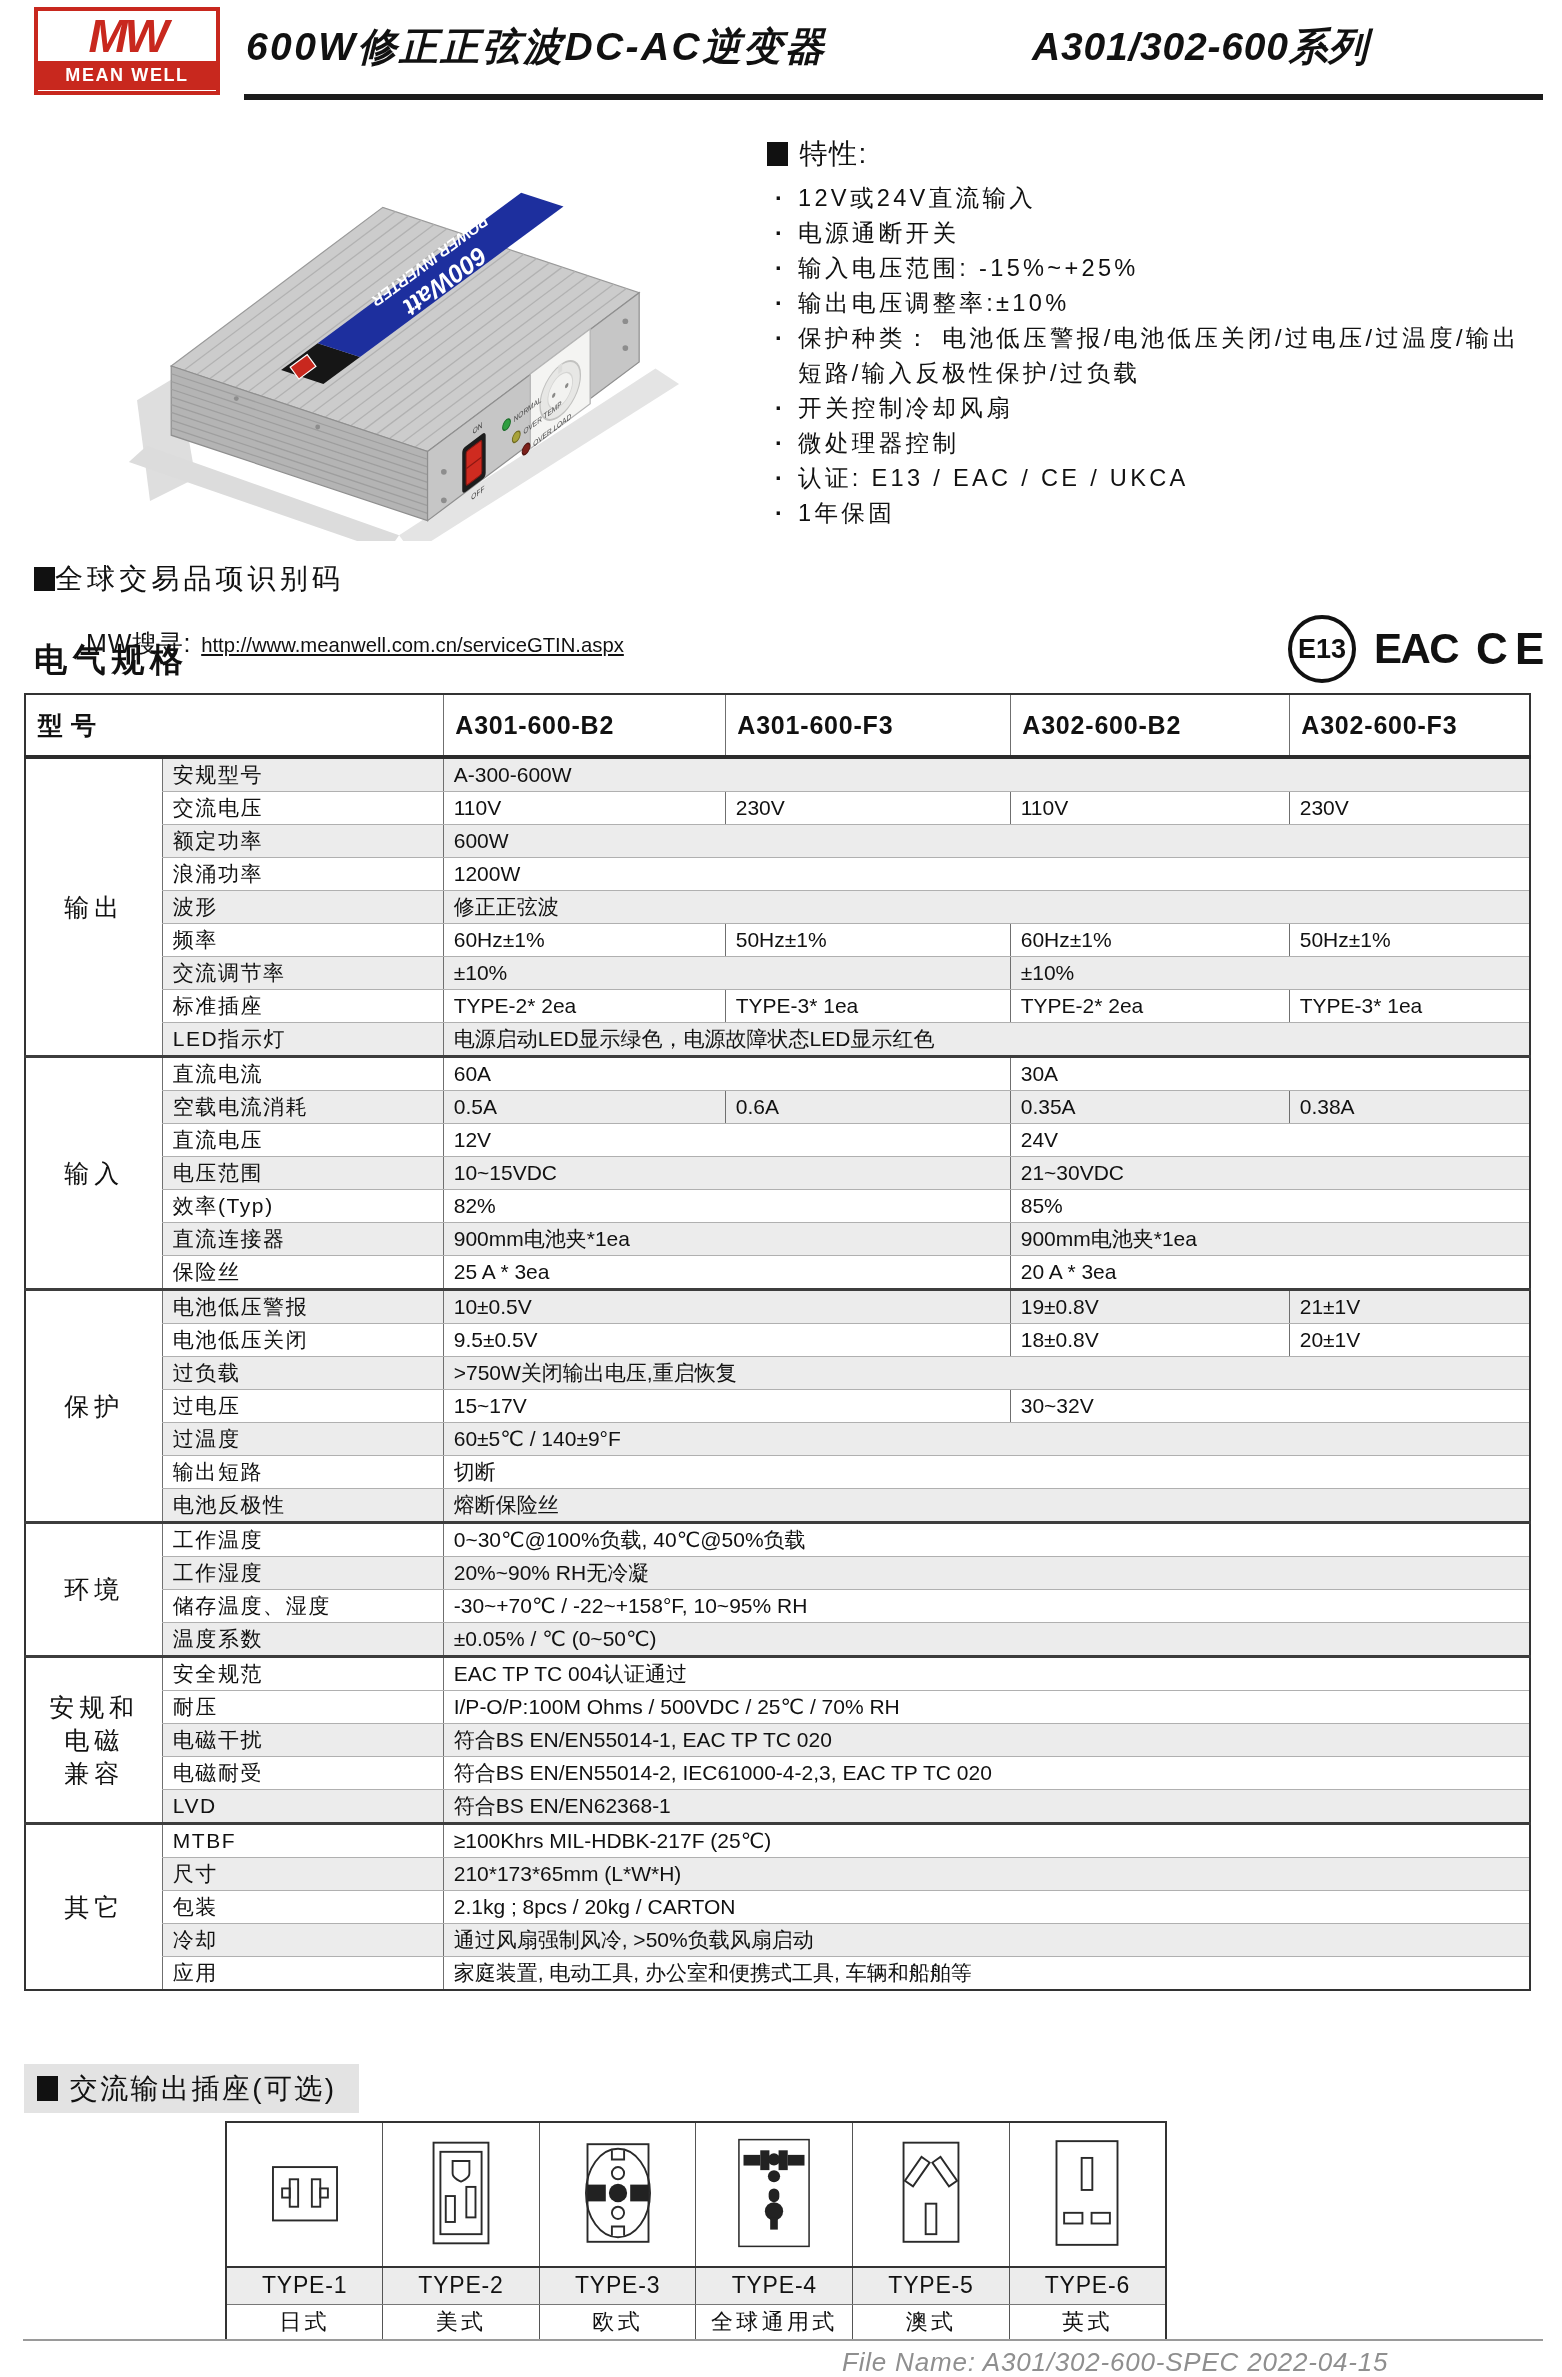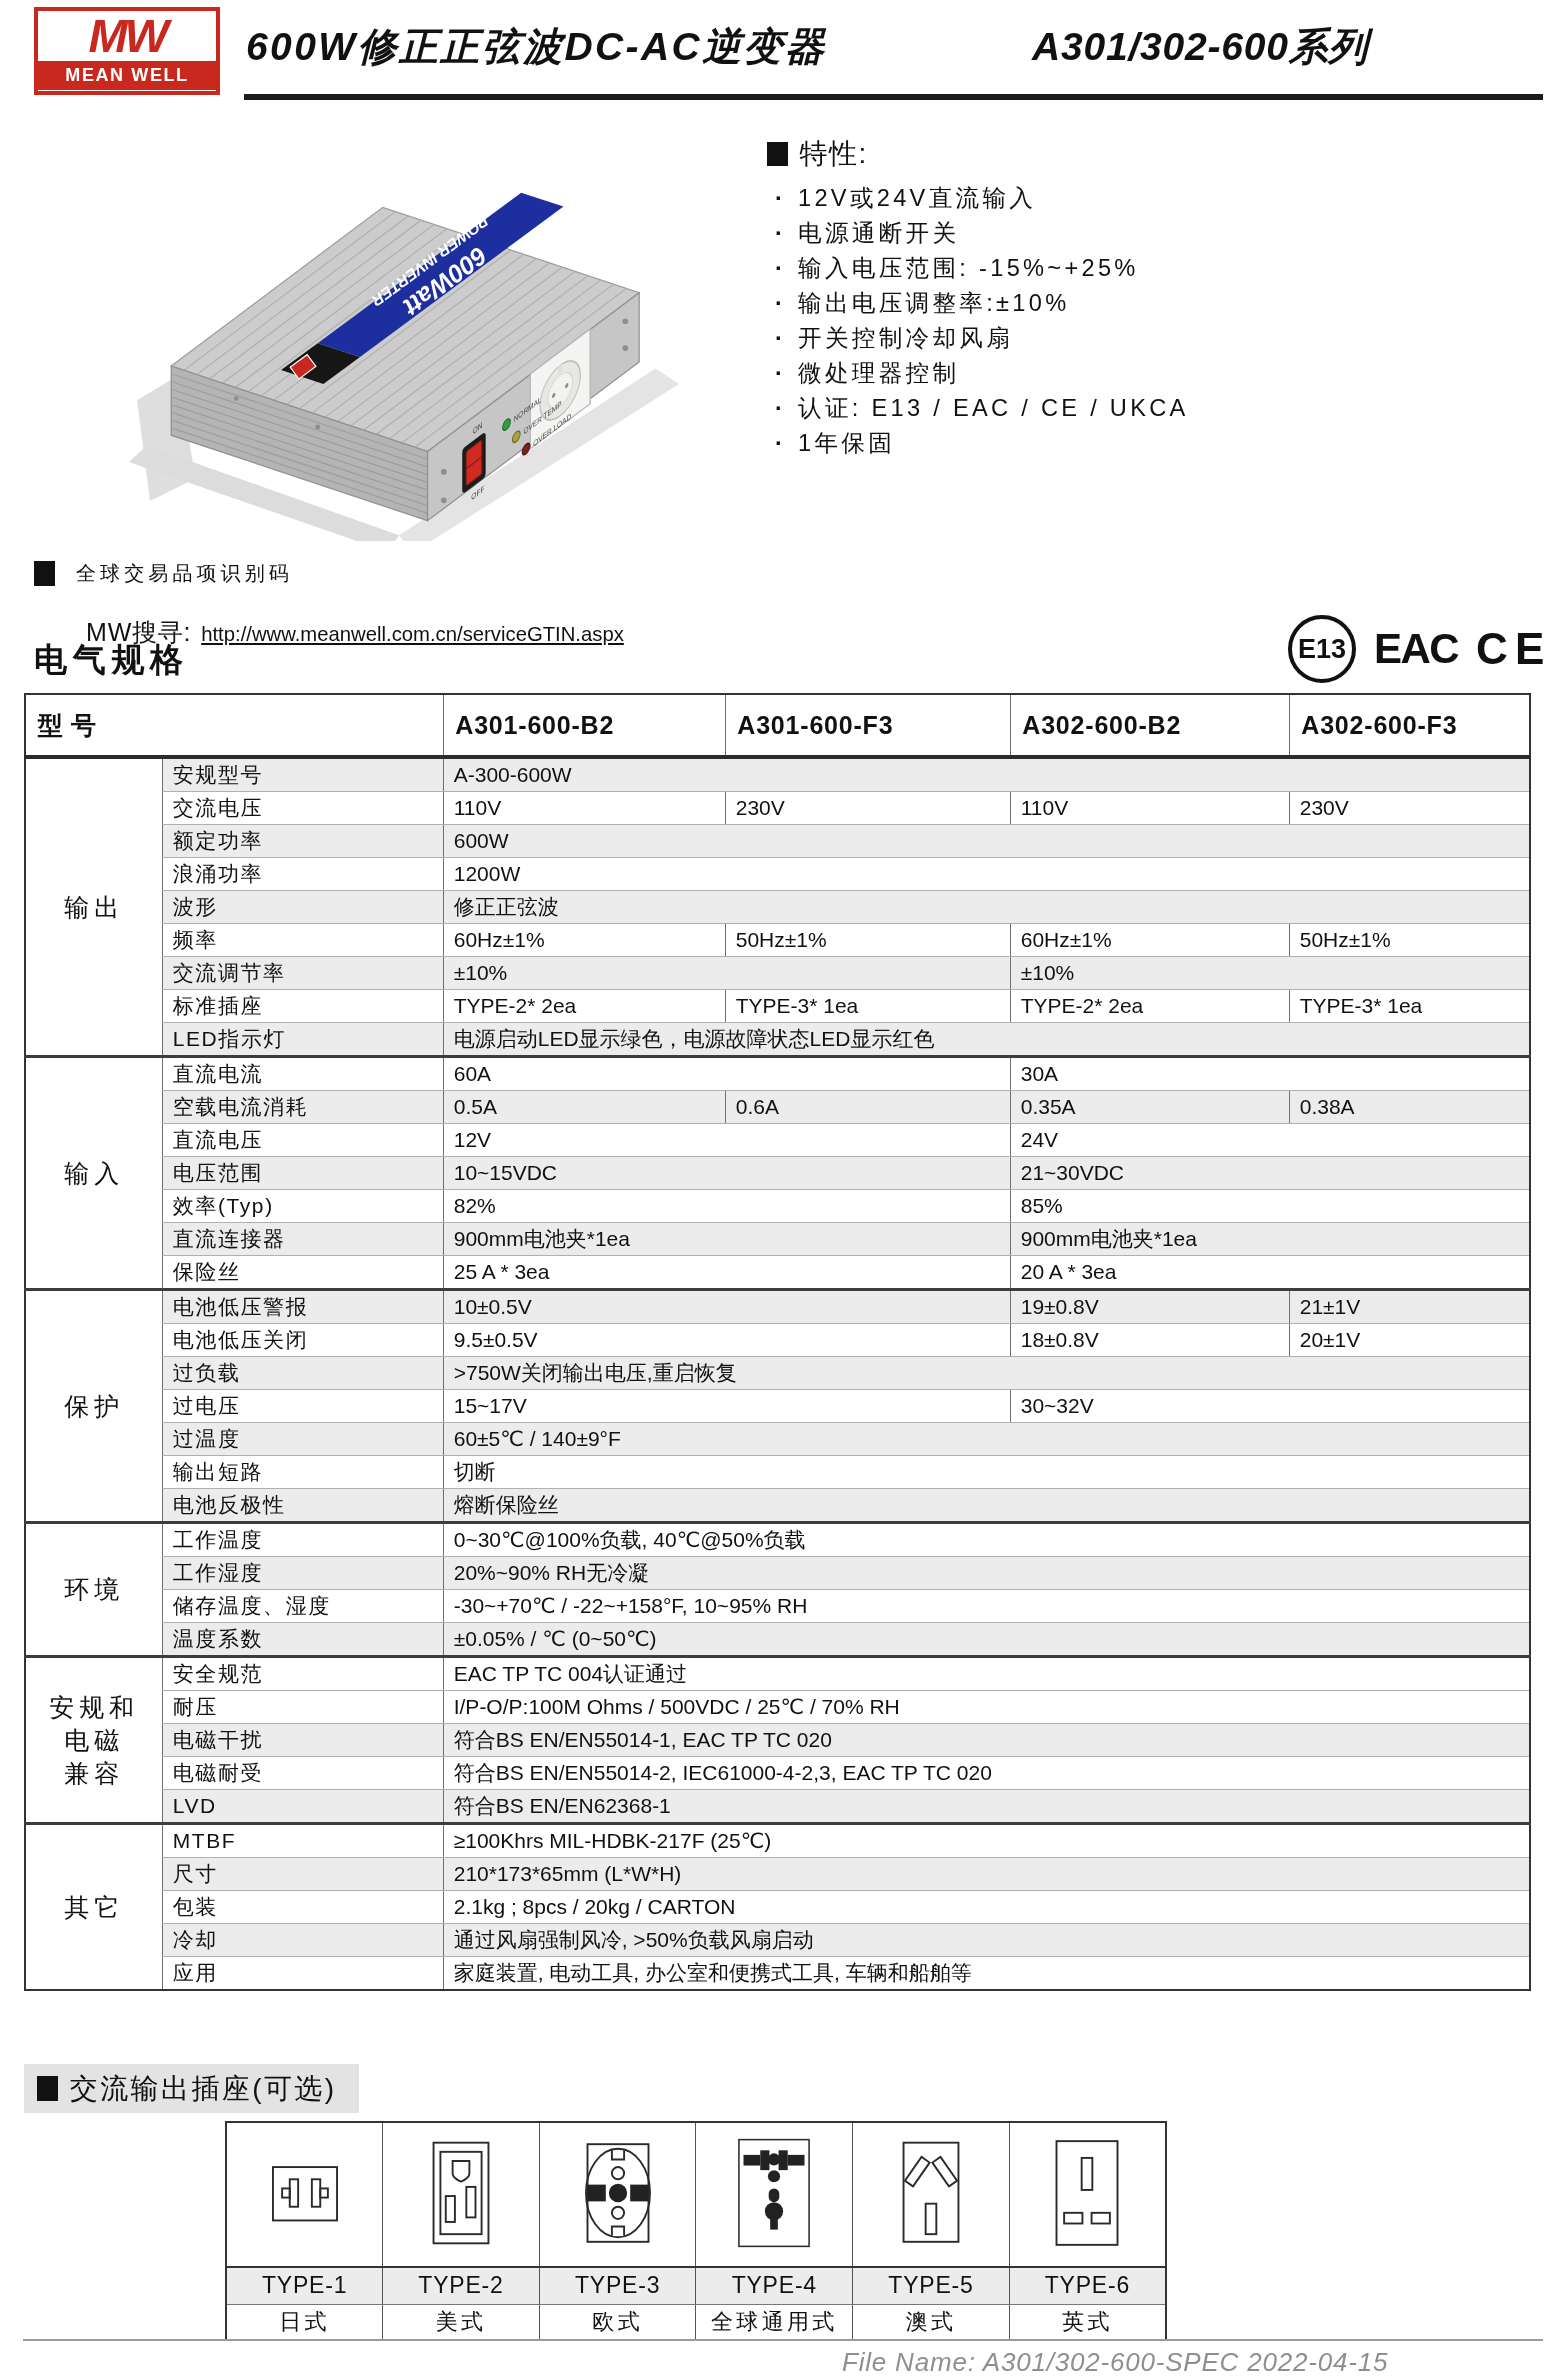--- a/index.html
+++ b/index.html
@@ -20,21 +20,21 @@
   
   #features{left:767px;top:135px;width:773px}
   #features-heading{display:flex;align-items:center;gap:11.4px;font-size:28px;letter-spacing:1.6px}
   .square-bullet{width:21px;height:24.4px;background:#111;display:inline-block;flex:0 0 auto}
   #features-list{list-style:none;margin:8.1px 0 0 0;padding:0}
   #features-list li{position:relative;padding-left:31px;font-size:23.6px;line-height:35px;letter-spacing:3.3px}
   #features-list li::before{content:"\00B7";position:absolute;left:8.1px;font-weight:bold}
 
   
   #gtin{left:34px;top:560px}
-  #gtin-heading{display:flex;align-items:center;gap:21px;font-size:20px;letter-spacing:4.1px}
+  #gtin-heading{display:flex;align-items:center;gap:0;font-size:28px;letter-spacing:4.1px}
   #gtin-search{margin:29px 0 0 52px;font-size:25px;display:flex;align-items:baseline;gap:9.8px;letter-spacing:0.8px}
   #gtin-url{font-size:20.3px;color:#111;text-decoration:underline;letter-spacing:0}
   #certs{left:1288px;top:615px;display:flex;align-items:center;gap:18px}
   .cert-e13{width:68px;height:68px;border:4.1px solid #111;border-radius:50%;display:flex;align-items:center;
             justify-content:center;font-size:27px;font-weight:bold;box-sizing:border-box}
   .cert-eac{font-size:42px;font-weight:900;letter-spacing:-1.6px}
   .cert-ce{font-size:44px;font-weight:bold;letter-spacing:7.3px}
   #spec-heading{left:34px;top:638px;font-size:33px;font-weight:bold;letter-spacing:5.7px}
 
   
@@ -171,20 +171,21 @@
   <div id="features" class="abs">
     <div id="features-heading">
       <span class="square-bullet"></span>
       <span>特性:</span>
     </div>
     <ul id="features-list">
         <li>12V或24V直流输入</li>
         <li>电源通断开关</li>
         <li>输入电压范围: -15%~+25%</li>
         <li>输出电压调整率:±10%</li>
+        <li>保护种类： 电池低压警报/电池低压关闭/过电压/过温度/输出短路/输入反极性保护/过负载</li>
         <li>开关控制冷却风扇</li>
         <li>微处理器控制</li>
         <li>认证: E13 / EAC / CE / UKCA</li>
         <li>1年保固</li>
       </ul>
   </div>
 
   <div id="gtin" class="abs">
     <div id="gtin-heading">
       <span class="square-bullet"></span>

